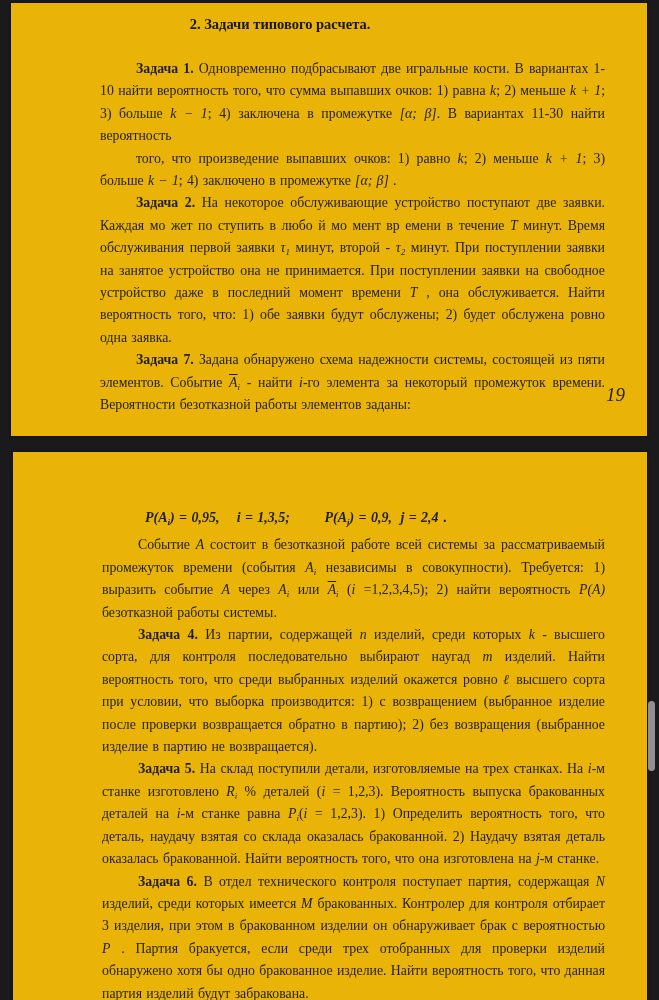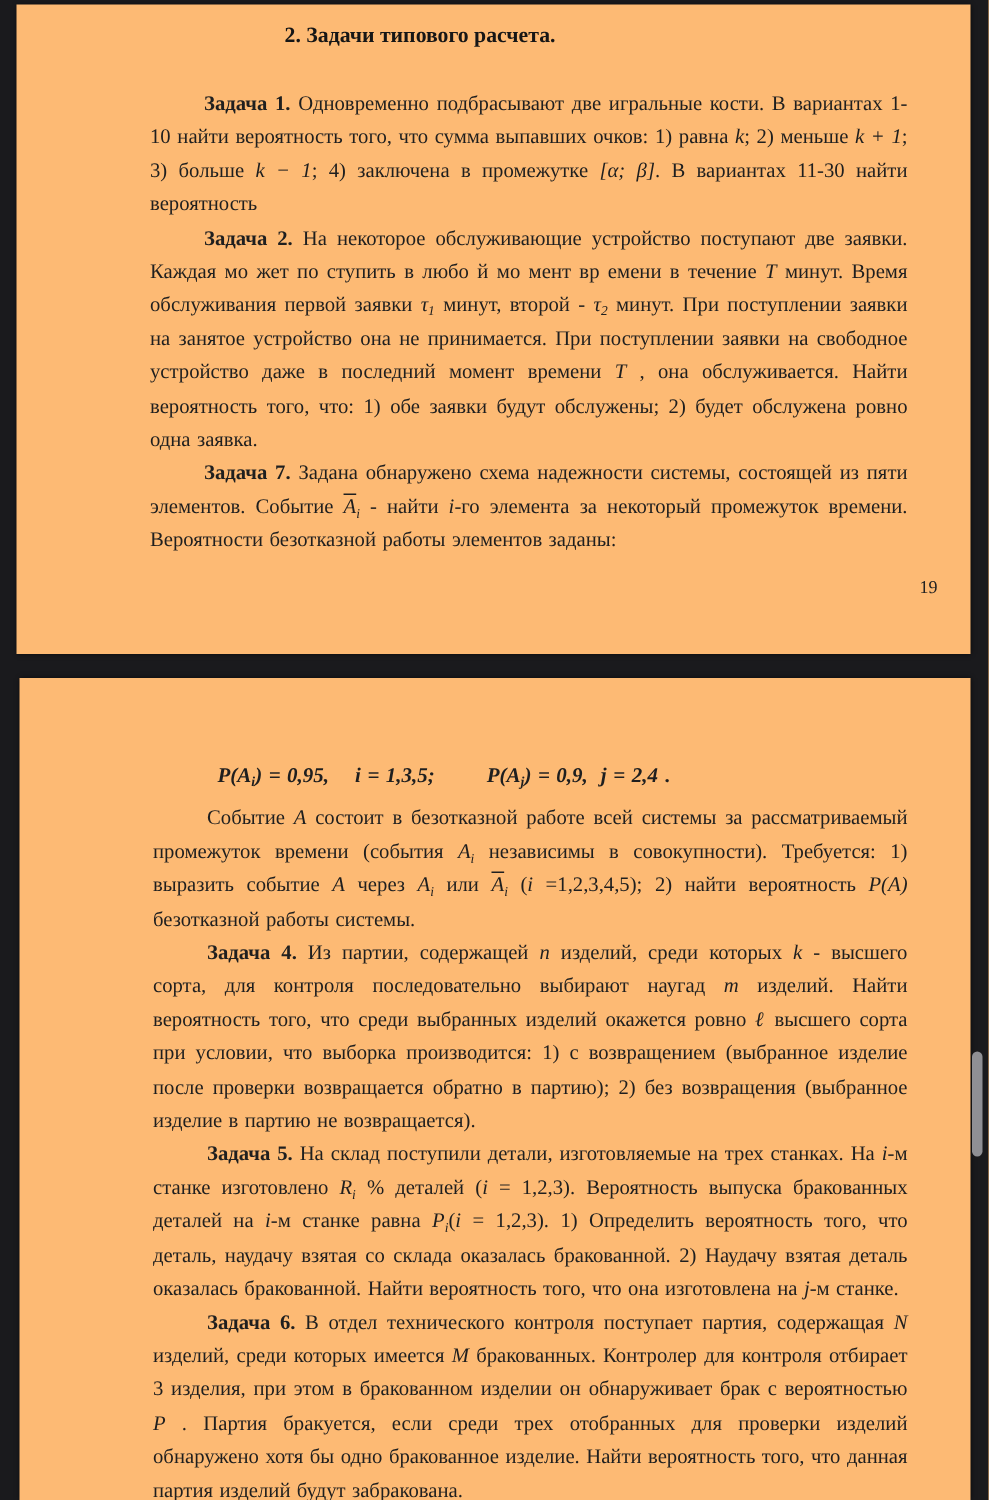--- a/index.html
+++ b/index.html
@@ -4,21 +4,21 @@
 <style>
   html, body { margin:0; padding:0; }
   body {
     width:659px; height:1000px;
     background:#1a1a1d;
     position:relative; overflow:hidden;
     font-family:"Liberation Serif", serif;
   }
   .page {
     position:absolute;
-    background:#fdba74;
+    background:#eab308;
     box-shadow:0 0 3px rgba(0,0,0,.6);
   }
   #page1 { left:11px; top:3px;   width:636px; height:433px; }
   #page2 { left:13px; top:452px; width:634px; height:548px; }
   .content {
     position:absolute; left:0; right:0; top:0; bottom:0;
     overflow:hidden;
     color:#1f1f1f;
     font-size:13.8px; line-height:22.4px;
     text-align:justify;
@@ -37,35 +37,36 @@
   .mi sub { font-size:0.65em; line-height:0; vertical-align:-0.35em; }
   .over { text-decoration:overline; }
   p.formula {
     text-align:left; text-indent:0;
     margin:0 0 5px 43px;
     font-size:14px;
     font-weight:bold;
   }
   .page-number {
     position:absolute; right:22px; top:381px;
-    font-size:12px; color:#222;
+    font-size:19px; color:#222;font-style:italic;
   }
   .scroll-thumb {
     position:absolute; left:648px; top:701px;
     width:7px; height:70px; border-radius:4px;
     background:#8f8f94;
   }
 </style>
 </head>
 <body>
 
 <div class="page" id="page1">
   <div class="doc-title">2. Задачи типового расчета.</div>
   <div class="content" id="page1-paras">
       <p class="para indent"><span class="lead">Задача 1.</span><span> Одновременно подбрасывают две игральные кости. В вариантах 1-10 найти вероятность того, что сумма выпавших очков: 1) равна </span><span class="mi">k</span><span>; 2) меньше </span><span class="mi">k + 1</span><span>; 3) больше </span><span class="mi">k − 1</span><span>; 4) заключена в промежутке </span><span class="mi">[α; β]</span><span>. В вариантах 11-30 найти вероятность</span></p>
+      <p class="para indent"><span>того, что произведение выпавших очков: 1) равно </span><span class="mi">k</span><span>; 2) меньше </span><span class="mi">k + 1</span><span>; 3) больше </span><span class="mi">k − 1</span><span>; 4) заключено в промежутке </span><span class="mi">[α; β]</span><span> .</span></p>
       <p class="para indent"><span class="lead">Задача 2.</span><span> На некоторое обслуживающие устройство поступают две заявки. Каждая мо жет по ступить в любо й мо мент вр емени в течение </span><span class="mi">T</span><span> минут. Время обслуживания первой заявки </span><span class="mi">τ<sub>1</sub></span><span> минут, второй - </span><span class="mi">τ<sub>2</sub></span><span> минут. При поступлении заявки на занятое устройство она не принимается. При поступлении заявки на свободное устройство даже в последний момент времени </span><span class="mi">T</span><span> , она обслуживается. Найти вероятность того, что: 1) обе заявки будут обслужены; 2) будет обслужена ровно одна заявка.</span></p>
       <p class="para indent"><span class="lead">Задача 7.</span><span> Задана обнаружено схема надежности системы, состоящей из пяти элементов. Событие </span><span class="mi"><span class="over">A</span><sub>i</sub></span><span> - найти </span><span class="mi">i</span><span>-го элемента за некоторый промежуток времени. Вероятности безотказной работы элементов заданы:</span></p>
     </div>
   <div class="page-number">19</div>
 </div>
 
 <div class="page" id="page2">
   <div class="content" id="page2-paras">
       <p class="para formula"><span class="mi">P(A<sub>i</sub></span><span class="mi">) = 0,95,</span>&nbsp;&nbsp;&nbsp;&nbsp;<span class="mi">i = 1,3,5;</span>&nbsp;&nbsp;&nbsp;&nbsp;&nbsp;&nbsp;&nbsp;&nbsp;<span class="mi">P(A<sub>j</sub></span><span class="mi">) = 0,9,</span>&nbsp;&nbsp;<span class="mi">j = 2,4</span><span> .</span></p>
       <p class="para indent"><span>Событие </span><span class="mi">A</span><span> состоит в безотказной работе всей системы за рассматриваемый промежуток времени (события </span><span class="mi">A<sub>i</sub></span><span> независимы в совокупности). Требуется: 1) выразить событие </span><span class="mi">A</span><span> через </span><span class="mi">A<sub>i</sub></span><span> или </span><span class="mi"><span class="over">A</span><sub>i</sub></span><span> (</span><span class="mi">i</span><span> =1,2,3,4,5); 2) найти вероятность </span><span class="mi">P(A)</span><span> безотказной работы системы.</span></p>

